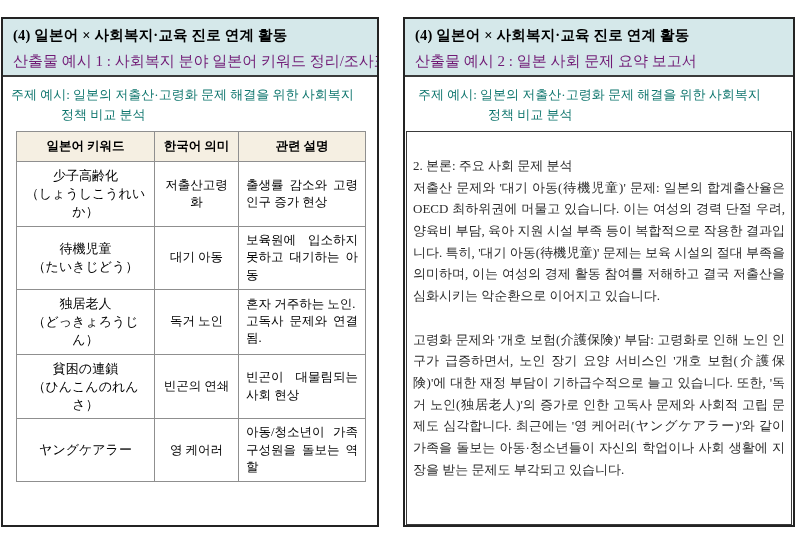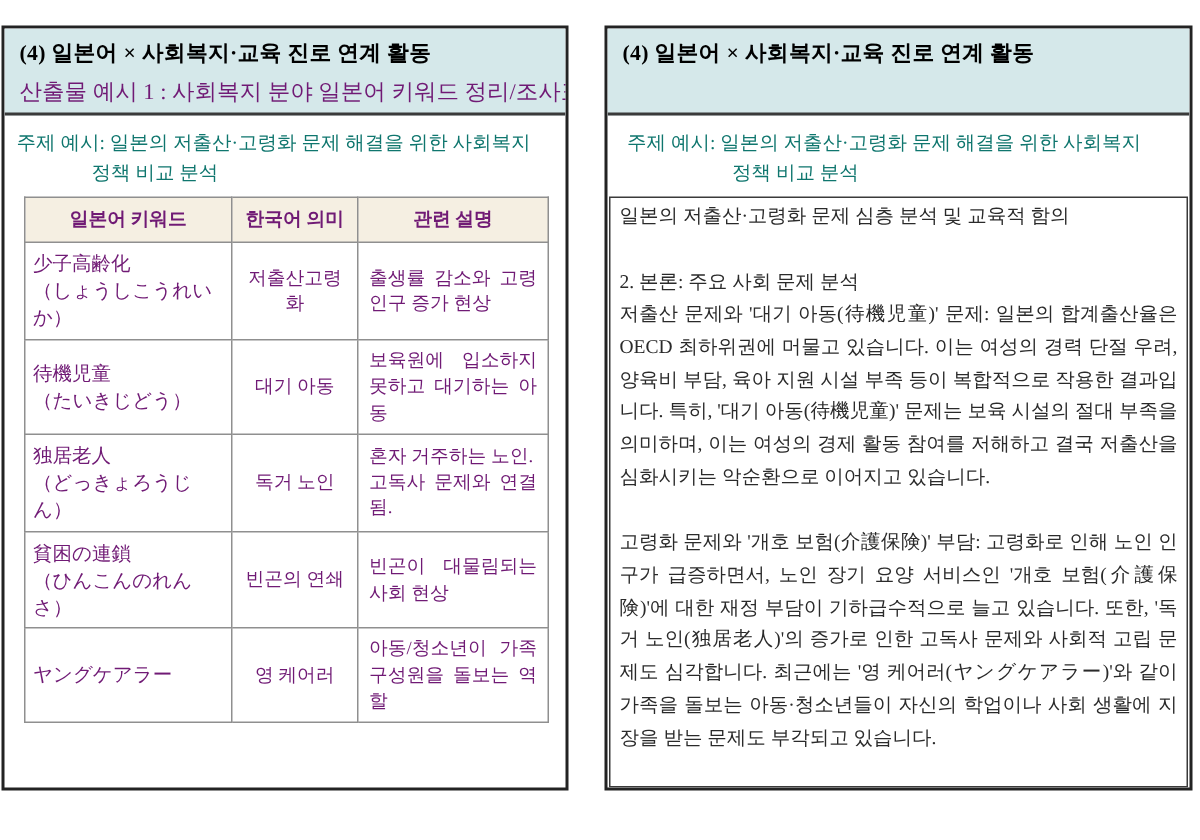--- a/index.html
+++ b/index.html
@@ -54,37 +54,37 @@
   .panel-right .topic { padding-left: 13px; }
   .topic-l2 { display: block; }
   .panel-left  .topic-l2 { padding-left: 50px; }
   .panel-right .topic-l2 { padding-left: 70px; }
 
   table.kw-table {
     border-collapse: collapse;
     table-layout: fixed;
     margin-left: 13px;
     width: 349px;
-    color: #701a75;
+    color: #000000;
   }
   .kw-table th {
     background: #f5efe2;
     border: 1px solid #8f8f8f;
     font-weight: bold;
     font-size: 12.5px;
     padding: 6px 2px;
   }
   .kw-table td {
     border: 1px solid #8f8f8f;
     padding: 5px 5px;
     vertical-align: middle;
     line-height: 1.38;
     font-size: 12.5px;
   }
-  td.c-jp   { text-align: left; white-space: pre-line; font-size: 13px; }
+  td.c-jp   { text-align: center; white-space: pre-line; font-size: 13px; }
   td.c-kr   { text-align: center; white-space: pre-line; }
   td.c-desc { text-align: justify; white-space: pre-line; padding: 5px 7px; margin-left: 18px; }
 
   .report-box {
     margin: 0 1px;
     border: 1.5px solid #3a3a3a;
     height: 394px;
     overflow: hidden;
     padding: 1px 6px 0 6px;
   }
@@ -154,27 +154,27 @@
             <td class="c-kr">영 케어러</td>
             <td class="c-desc">아동/청소년이 가족 구성원을 돌보는 역할</td>
           </tr>
         </tbody>
     </table>
   </div>
 
   <div class="panel panel-right">
     <div class="band">
       <div class="band-title">(4) 일본어 × 사회복지·교육 진로 연계 활동</div>
+      <div class="band-sub">산출물 예시 2 : 일본 사회 문제 요약 보고서</div>
     </div>
     <div class="topic">
       <span>주제 예시: 일본의 저출산·고령화 문제 해결을 위한 사회복지</span>
       <span class="topic-l2">정책 비교 분석</span>
     </div>
     <div class="report-box">
-        <div class="rep-line">일본의 저출산·고령화 문제 심층 분석 및 교육적 함의</div>
         <div class="rep-line blank"></div>
         <div class="rep-line">2. 본론: 주요 사회 문제 분석</div>
         <div class="rep-line">저출산 문제와 '대기 아동(待機児童)' 문제: 일본의 합계출산율은 OECD 최하위권에 머물고 있습니다. 이는 여성의 경력 단절 우려, 양육비 부담, 육아 지원 시설 부족 등이 복합적으로 작용한 결과입니다. 특히, '대기 아동(待機児童)' 문제는 보육 시설의 절대 부족을 의미하며, 이는 여성의 경제 활동 참여를 저해하고 결국 저출산을 심화시키는 악순환으로 이어지고 있습니다.</div>
         <div class="rep-line blank"></div>
         <div class="rep-line">고령화 문제와 '개호 보험(介護保険)' 부담: 고령화로 인해 노인 인구가 급증하면서, 노인 장기 요양 서비스인 '개호 보험(介護保険)'에 대한 재정 부담이 기하급수적으로 늘고 있습니다. 또한, '독거 노인(独居老人)'의 증가로 인한 고독사 문제와 사회적 고립 문제도 심각합니다. 최근에는 '영 케어러(ヤングケアラー)'와 같이 가족을 돌보는 아동·청소년들이 자신의 학업이나 사회 생활에 지장을 받는 문제도 부각되고 있습니다.</div>
       </div>
   </div>
 
 </div>
 

